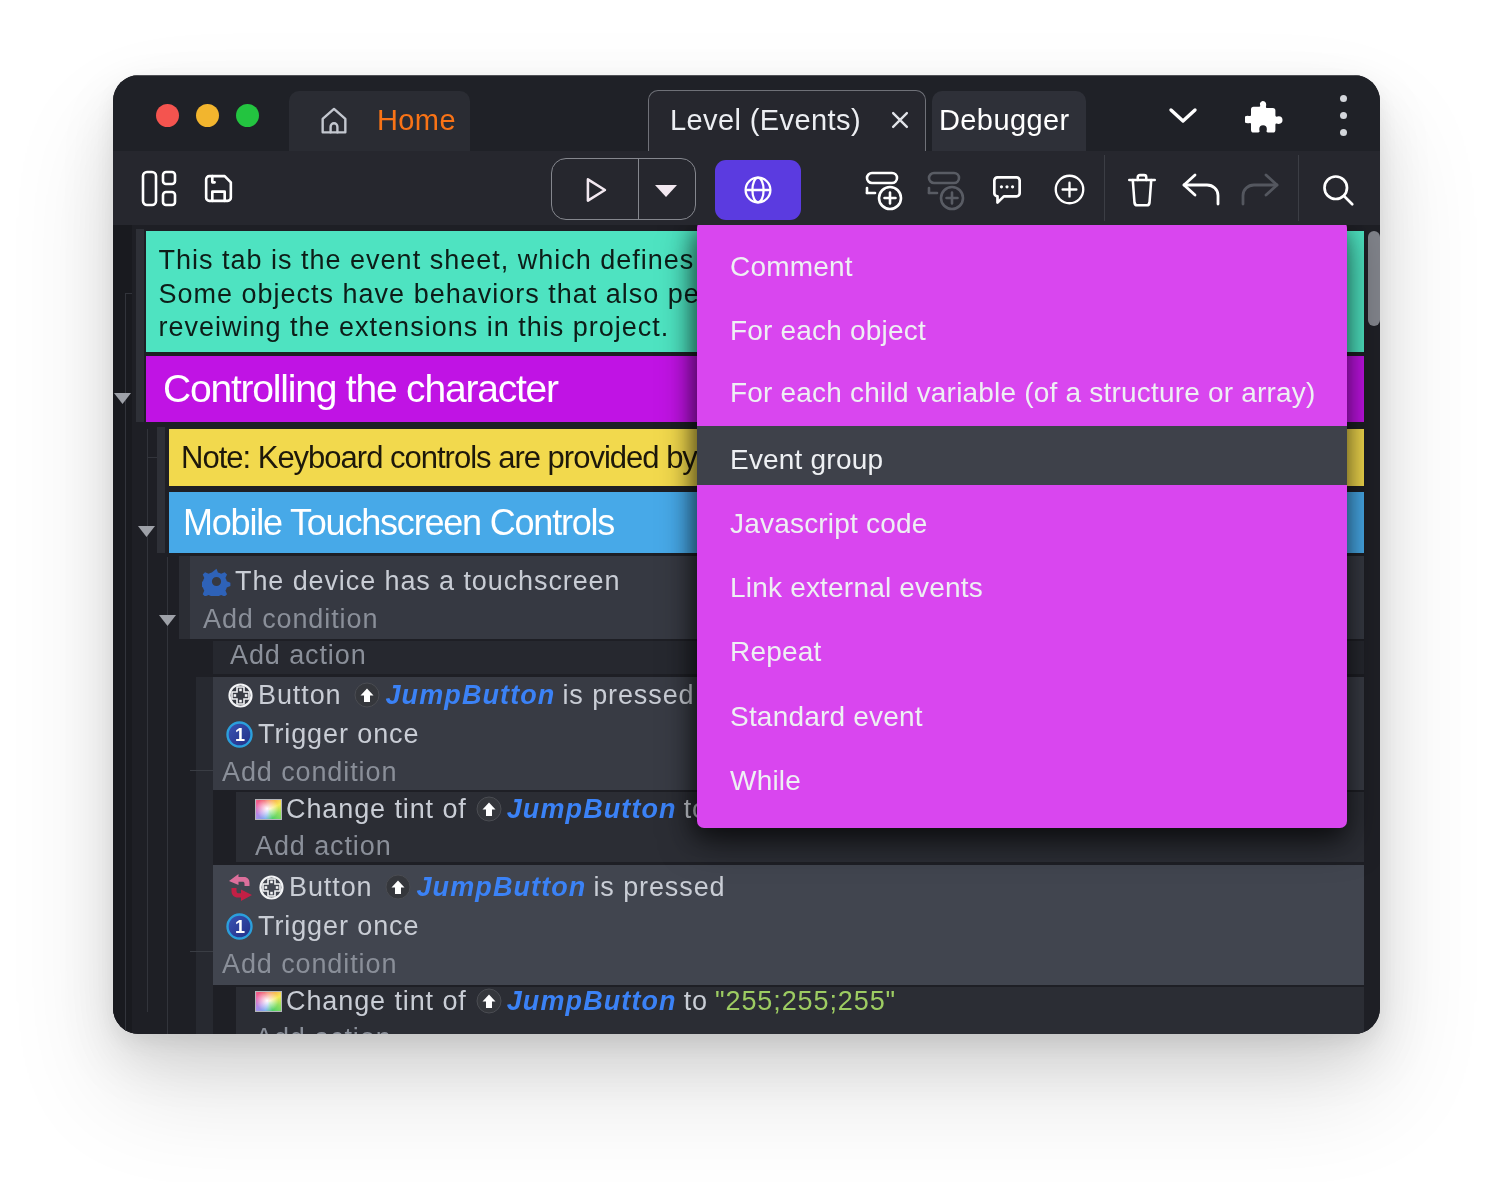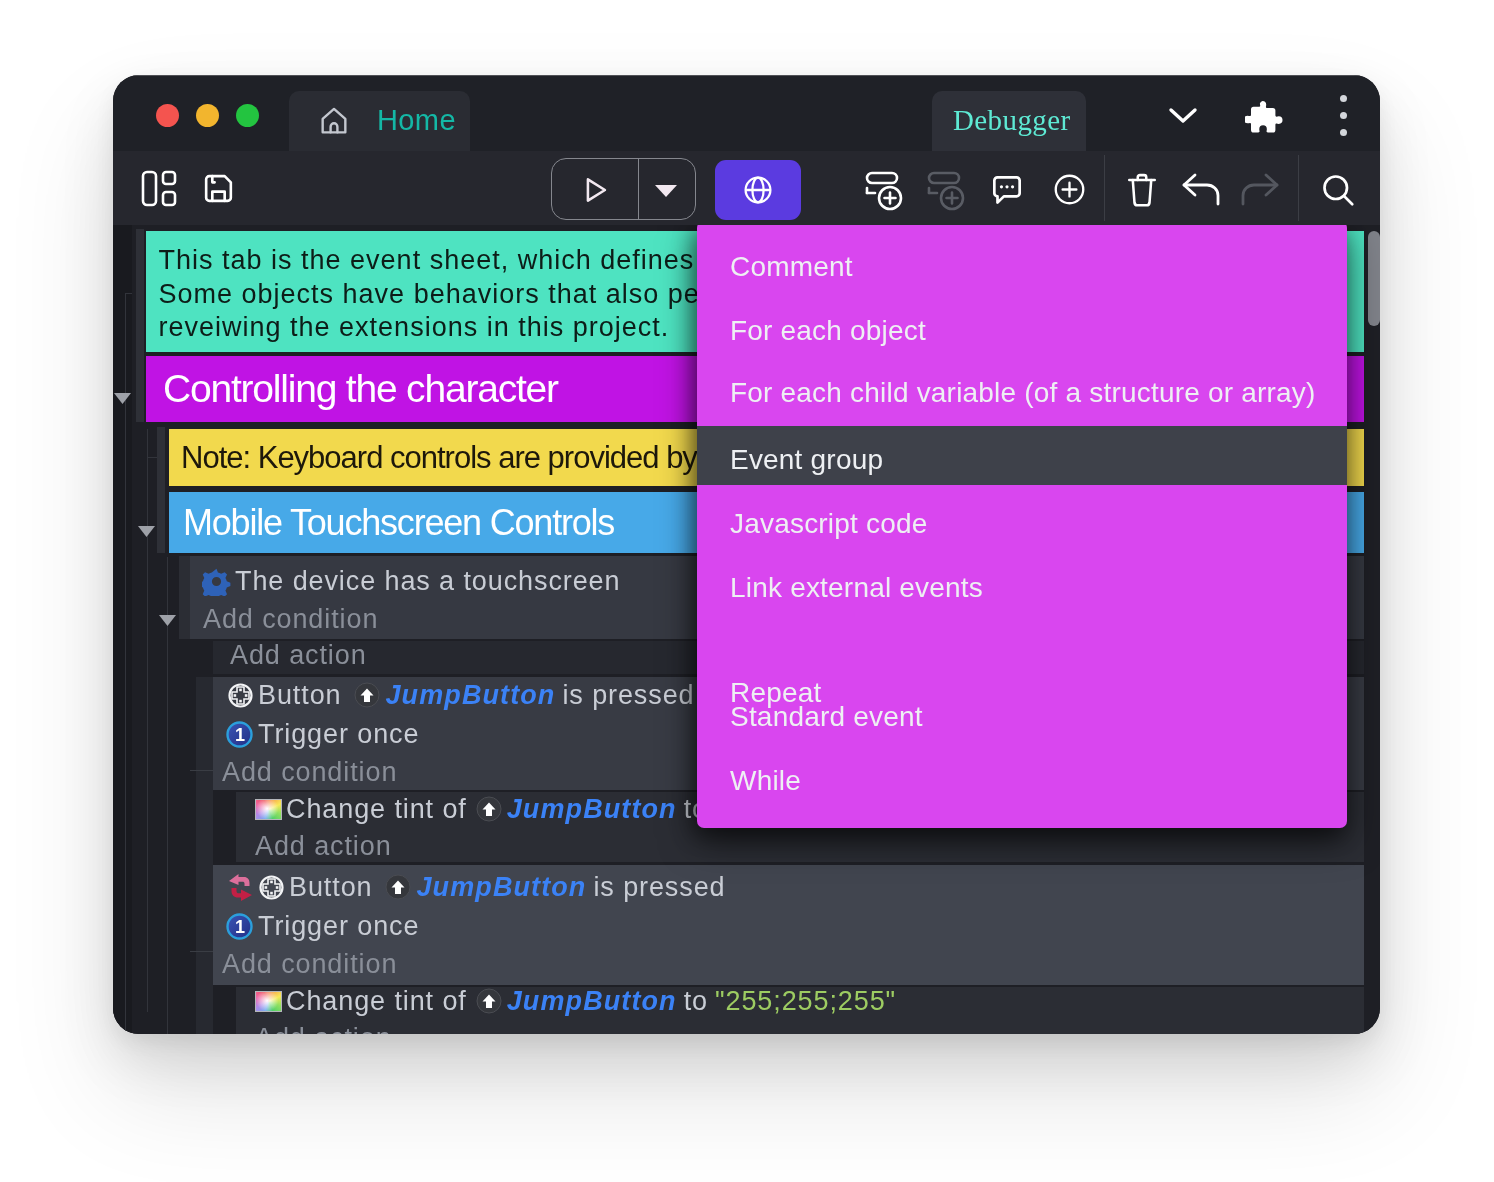--- a/index.html
+++ b/index.html
@@ -6,21 +6,21 @@
   html,body { width:1494px; height:1182px; background:#ffffff; font-family:"Liberation Sans", sans-serif; overflow:hidden; }
   .abs { position:absolute; }
   #win {
     position:absolute; left:113px; top:75px; width:1267px; height:959px;
     border-radius:26px; background:#1e1f25; overflow:hidden;
     box-shadow: 0 25px 55px rgba(0,0,0,.10), 0 55px 110px rgba(0,0,0,.12), 0 8px 20px rgba(0,0,0,.06);
   }
   #titlebar { position:absolute; left:0; top:0; width:1267px; height:76px; background:#1f2127; box-shadow: inset 0 1px 0 rgba(255,255,255,.22); }
   .tl { position:absolute; top:28.5px; width:23px; height:23px; border-radius:50%; }
   .tab { position:absolute; bottom:0; height:60px; border-radius:10px 10px 0 0; }
-  .tabtxt { font-size:29px; color:#14b8a6; letter-spacing:0.4px; }
+  .tabtxt { font-size:29px; color:#f97316; letter-spacing:0.4px; }
   #toolbar { position:absolute; left:0; top:76px; width:1267px; height:74px; background:#26272e; }
   .tbsep { position:absolute; top:4px; width:1px; height:66px; background:#3c3e45; }
   #content { position:absolute; left:0; top:150px; width:1267px; height:809px; background:#1e1f25; overflow:hidden; }
   .blk { position:absolute; }
   .evline { position:absolute; display:flex; align-items:center; white-space:nowrap; }
   .etext { font-size:27px; color:#c9cdd5; letter-spacing:0.9px; }
   .dim { font-size:27px; color:#8a8f99; letter-spacing:0.9px; }
   .jb { color:#3b82f6; font-weight:bold; letter-spacing:1.1px;font-style:italic; }
   .guide { position:absolute; width:1px; background:#32343b; }
   #menu {
@@ -37,22 +37,28 @@
     <div class="tl" style="left:42.5px; background:#f4544f;"></div>
     <div class="tl" style="left:82.5px; background:#f2b52e;"></div>
     <div class="tl" style="left:123px; background:#23c440;"></div>
     <div class="tab" style="left:176px; width:181px; background:#2a2c33;">
       <svg class="abs" style="left:28px; top:13px;" width="34" height="34" viewBox="0 0 24 24" fill="none" stroke="#c3c7cf" stroke-width="1.7" stroke-linejoin="round" stroke-linecap="round">
           <path d="M4 10.5 L12 3.5 L20 10.5 V20 H4 Z"></path>
           <path d="M9.6 20 v-4 a2.4 2.4 0 0 1 4.8 0 V20" fill="none"></path>
         </svg>
       <span class="tabtxt abs" style="left:88px; top:13px;">Home</span>
     </div>
+    <div class="tab" style="left:535px; width:278px; background:#26272e; border:1px solid #6f7178; border-bottom:none; height:61px;">
+      <span class="tabtxt abs" style="left:21px; top:13px; color:#eceef2;">Level (Events)</span>
+      <svg class="abs" style="left:240px; top:18px;" width="22" height="22" viewBox="0 0 24 24" stroke="#e0e2e8" stroke-width="2.6" stroke-linecap="round">
+          <path d="M4.5 4.5 L19.5 19.5 M19.5 4.5 L4.5 19.5"></path>
+        </svg>
+    </div>
     <div class="tab" style="left:819px; width:154px; background:#2e3038;">
-      <span class="tabtxt abs" style="left:21px; top:13px; color:#5eead4;font-family:Liberation Serif, serif;">Debugger</span>
+      <span class="tabtxt abs" style="left:7px; top:13px; color:#ffffff;">Debugger</span>
     </div>
 
     <svg class="abs" style="left:1053px; top:26px;" width="34" height="28" viewBox="0 0 34 28" fill="none" stroke="#ffffff" stroke-width="3.4" stroke-linecap="round" stroke-linejoin="round">
         <path d="M5 9 L17 20 L29 9"></path>
       </svg>
     <svg class="abs" style="left:1132px; top:22px;" width="38" height="38" viewBox="0 0 24 24" fill="#ffffff">
         <path d="M11 2.5 a2.4 2.4 0 0 1 2.4 2.4 c0 .6-.2 1-.2 1.4 0 .4.3.7.8.7 h3.6 a1.6 1.6 0 0 1 1.6 1.6 v3 c0 .5.3.8.7.8.4 0 .8-.2 1.4-.2 a2.4 2.4 0 0 1 0 4.8 c-.6 0-1-.2-1.4-.2-.4 0-.7.3-.7.8 v3.2 a1.6 1.6 0 0 1-1.6 1.6 h-3.2 c-.5 0-.8-.3-.8-.7 0-.4.2-.8.2-1.4 a2.4 2.4 0 0 0-4.8 0 c0 .6.2 1 .2 1.4 0 .4-.3.7-.8.7 h-3 a1.6 1.6 0 0 1-1.6-1.6 v-3.6 c0-.5-.3-.8-.7-.8-.4 0-.8.2-1.4.2 a2.4 2.4 0 0 1 0-4.8 c.6 0 1 .2 1.4.2.4 0 .7-.3.7-.8 v-3.4 a1.6 1.6 0 0 1 1.6-1.6 h3.4 c.5 0 .8-.3.8-.7 0-.4-.2-.8-.2-1.4 A2.4 2.4 0 0 1 11 2.5 Z"></path>
       </svg>
     <div class="abs" style="left:1227px; top:20px; width:8px; height:48px;">
       <div class="abs" style="left:0; top:0; width:7px; height:7px; border-radius:50%; background:#d3d6db;"></div>
@@ -301,18 +307,18 @@
     <div class="abs" style="left:1255px; top:6px; width:12px; height:95px; border-radius:6px; background:#7f8289;"></div>
 
     <div id="menu">
       <div class="abs" style="left:0; top:205px; width:650px; height:59px; background:#3e414a;"></div>
       <div class="mi" style="top:30px;">Comment</div>
       <div class="mi" style="top:94px;">For each object</div>
       <div class="mi" style="top:156px;">For each child variable (of a structure or array)</div>
       <div class="mi" style="top:223px;">Event group</div>
       <div class="mi" style="top:287px;text-align:right;">Javascript code</div>
       <div class="mi" style="top:351px;">Link external events</div>
-      <div class="mi" style="top:415px;margin-top:41px;">Repeat</div>
+      <div class="mi" style="top:415px;">Repeat</div>
       <div class="mi" style="top:480px;">Standard event</div>
       <div class="mi" style="top:544px;">While</div>
     </div>
   </div>
 </div>
 
 </body></html>

